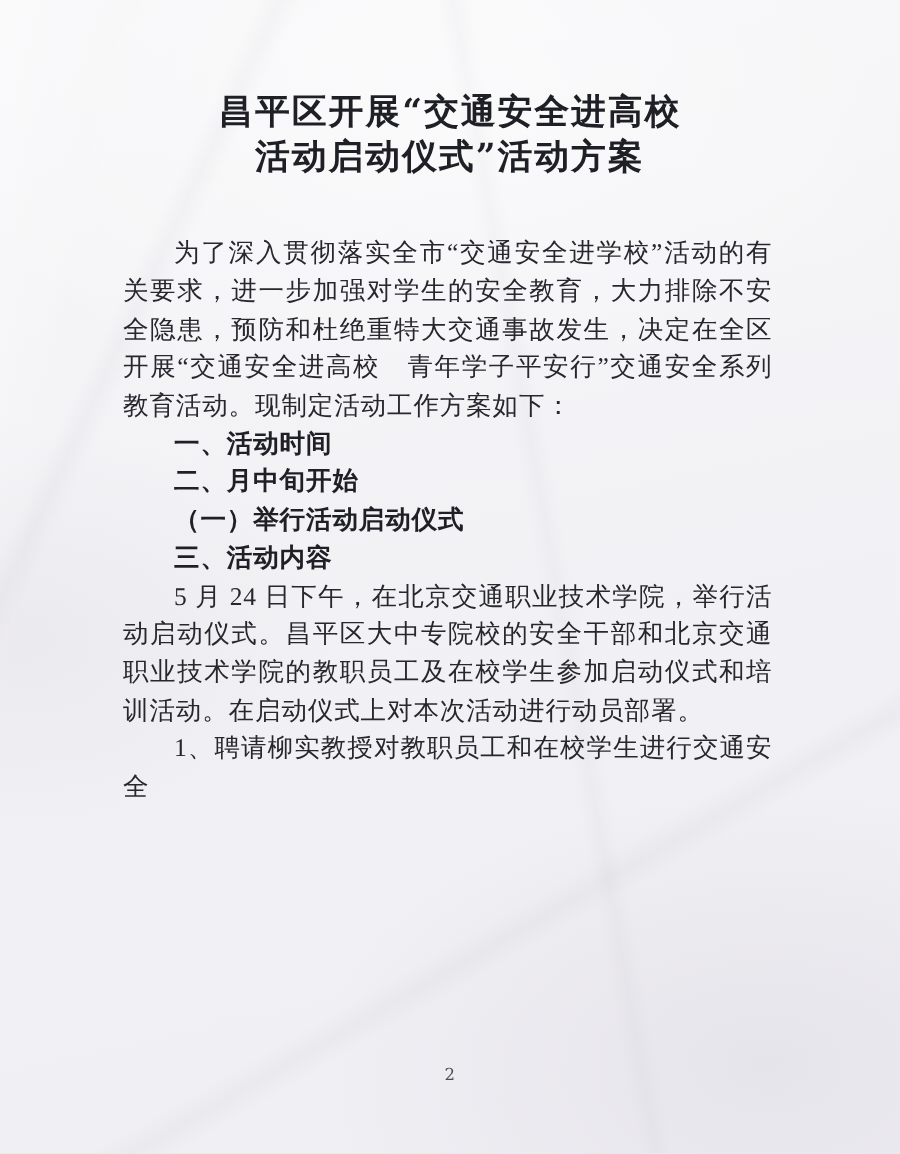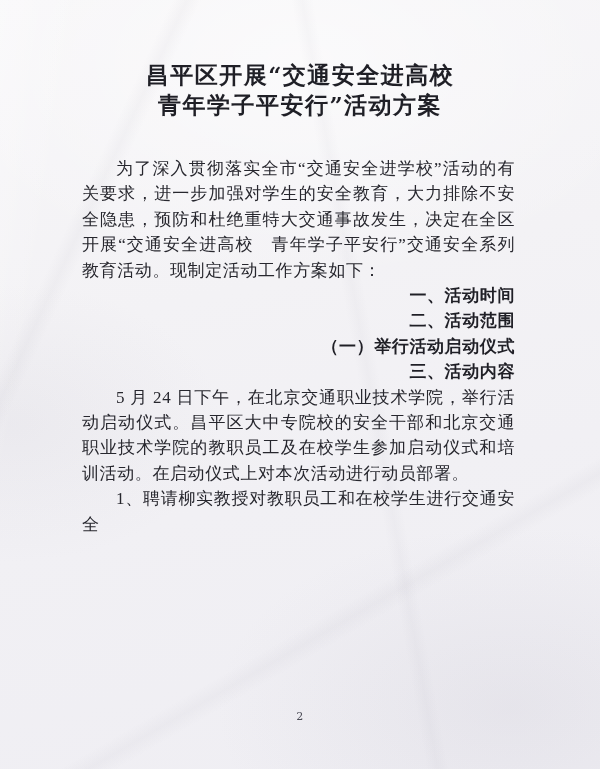--- a/index.html
+++ b/index.html
@@ -56,48 +56,48 @@
     text-align: justify;
     color: #27272e;
     font-family: Liberation Serif, serif;
   }
   .content p {
     margin: 0;
     text-indent: 2em;
   }
   .content p.heading {
     font-weight: 700;
-    text-align: right;
+    text-align: left;
     color: #1f1f26;
   }
   .page-number {
     position: absolute;
     left: 0;
     right: 0;
     top: 710px;
     text-align: center;
     font-size: 11px;
     color: #4b4b56;
     letter-spacing: 0.5px;
   }
 </style>
 </head>
 <body>
 
 <div class="page">
 
   <div class="doc-title">
     <div>昌平区开展“交通安全进高校</div>
-    <div>青年学子平安行”活动方案</div>
+    <div>活动启动仪式”活动方案</div>
   </div>
 
   <div class="content">
     <p class="body">为了深入贯彻落实全市“交通安全进学校”活动的有关要求，进一步加强对学生的安全教育，大力排除不安全隐患，预防和杜绝重特大交通事故发生，决定在全区开展“交通安全进高校　青年学子平安行”交通安全系列教育活动。现制定活动工作方案如下：</p>
     <p class="heading">一、活动时间</p>
-    <p class="heading">二、活动范围</p>
+    <p class="heading">二、月中旬开始</p>
     <p class="heading">（一）举行活动启动仪式</p>
     <p class="heading">三、活动内容</p>
     <p class="body">5 月 24 日下午，在北京交通职业技术学院，举行活动启动仪式。昌平区大中专院校的安全干部和北京交通职业技术学院的教职员工及在校学生参加启动仪式和培训活动。在启动仪式上对本次活动进行动员部署。</p>
     <p class="body">1、聘请柳实教授对教职员工和在校学生进行交通安全</p>
   </div>
 
   <div class="page-number">2</div>
 
 </div>
 

